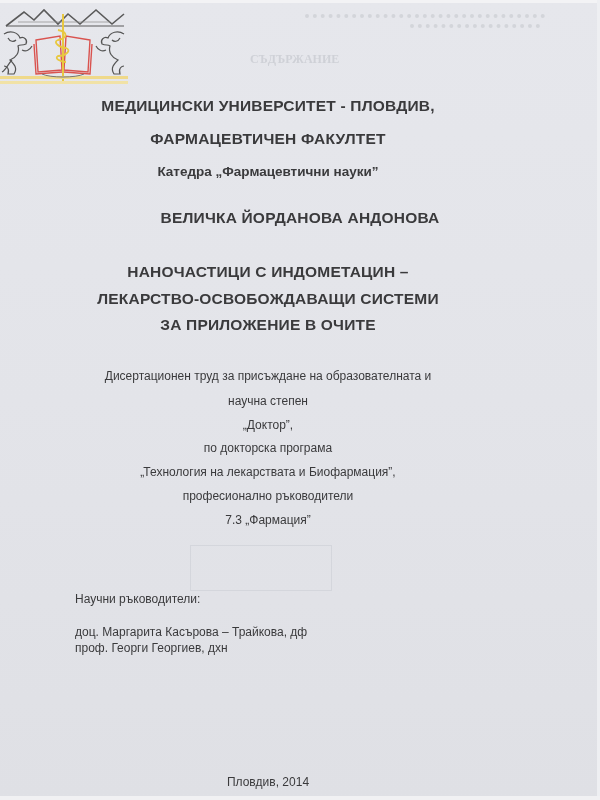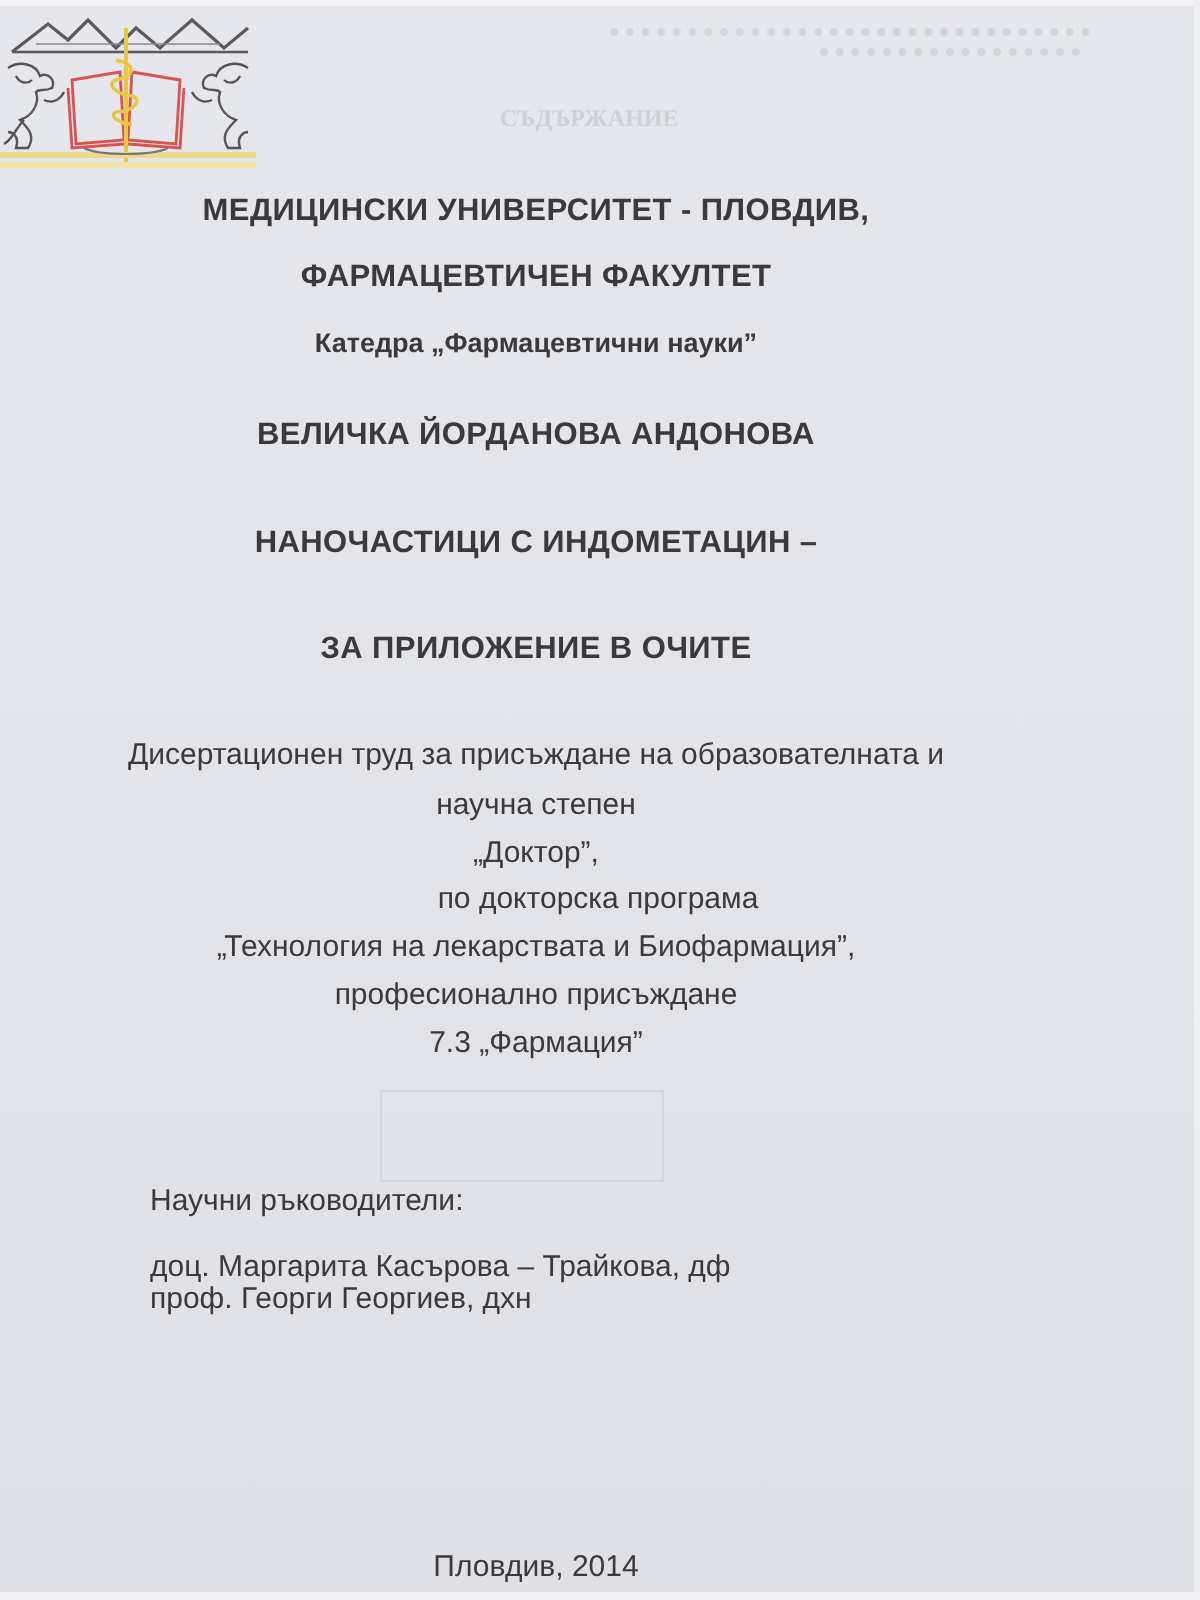--- a/index.html
+++ b/index.html
@@ -24,21 +24,21 @@
     .bleed-stamp {
       position: absolute; left: 190px; top: 545px; width: 140px; height: 44px;
       border: 1px solid #d4d6dc;
     }
 
     .logo { position: absolute; left: 0; top: 0; width: 128px; height: 86px; }
 
     .line { position: absolute; left: 0; width: 536px; text-align: center; white-space: nowrap; }
     .h-bold { font-weight: bold; font-size: 15.5px; letter-spacing: 0.2px; }
     .h-dept { font-weight: bold; font-size: 13.5px; }
-    .body-text { font-size: 15px; }
+    .body-text { font-size: 12px; }
     .left { text-align: right; left: 75px; width: auto; }
   </style>
 </head>
 <body>
 
 <div class="page">
   <div class="edge-top"></div>
   <div class="edge-right"></div>
   <div class="edge-bottom"></div>
 
@@ -79,31 +79,32 @@
 
     <rect x="0" y="76" width="128" height="3" fill="#efd98a"></rect>
     <rect x="0" y="81" width="128" height="3" fill="#f1e2a6"></rect>
     <path d="M42,74 C50,78 76,78 84,74" fill="none" stroke="#777" stroke-width="1"></path>
   </svg>
 
   <div class="line h-bold" style="top:97px;">МЕДИЦИНСКИ УНИВЕРСИТЕТ - ПЛОВДИВ,</div>
   <div class="line h-bold" style="top:130px;">ФАРМАЦЕВТИЧЕН ФАКУЛТЕТ</div>
   <div class="line h-dept" style="top:164px;">Катедра „Фармацевтични науки”</div>
 
-  <div class="line h-bold" style="top:209px;">ВЕЛИЧКА ЙОРДАНОВА АНДОНОВА</div>
+  <div class="line h-bold" style="top:209px;padding-left:32px;">ВЕЛИЧКА ЙОРДАНОВА АНДОНОВА</div>
 
   <div class="line h-bold" style="top:263px;">НАНОЧАСТИЦИ С ИНДОМЕТАЦИН –</div>
+  <div class="line h-bold" style="top:290px;">ЛЕКАРСТВО-ОСВОБОЖДАВАЩИ СИСТЕМИ</div>
   <div class="line h-bold" style="top:316px;">ЗА ПРИЛОЖЕНИЕ В ОЧИТЕ</div>
 
   <div class="line body-text" style="top:369px;">Дисертационен труд за присъждане на образователната и</div>
   <div class="line body-text" style="top:394px;">научна степен</div>
   <div class="line body-text" style="top:418px;">„Доктор”,</div>
-  <div class="line body-text" style="top:441px;padding-left:31px;">по докторска програма</div>
+  <div class="line body-text" style="top:441px;">по докторска програма</div>
   <div class="line body-text" style="top:465px;">„Технология на лекарствата и Биофармация”,</div>
-  <div class="line body-text" style="top:489px;">професионално присъждане</div>
+  <div class="line body-text" style="top:489px;">професионално ръководители</div>
   <div class="line body-text" style="top:513px;">7.3 „Фармация”</div>
 
   <div class="line body-text left" style="top:592px;">Научни ръководители:</div>
   <div class="line body-text left" style="top:641px;">проф. Георги Георгиев, дхн</div>
   <div class="line body-text left" style="top:625px;">доц. Маргарита Касърова – Трайкова, дф</div>
 
   <div class="line body-text" style="top:727px;margin-top:48px;">Пловдив, 2014</div>
 </div>
 
 </body></html>

